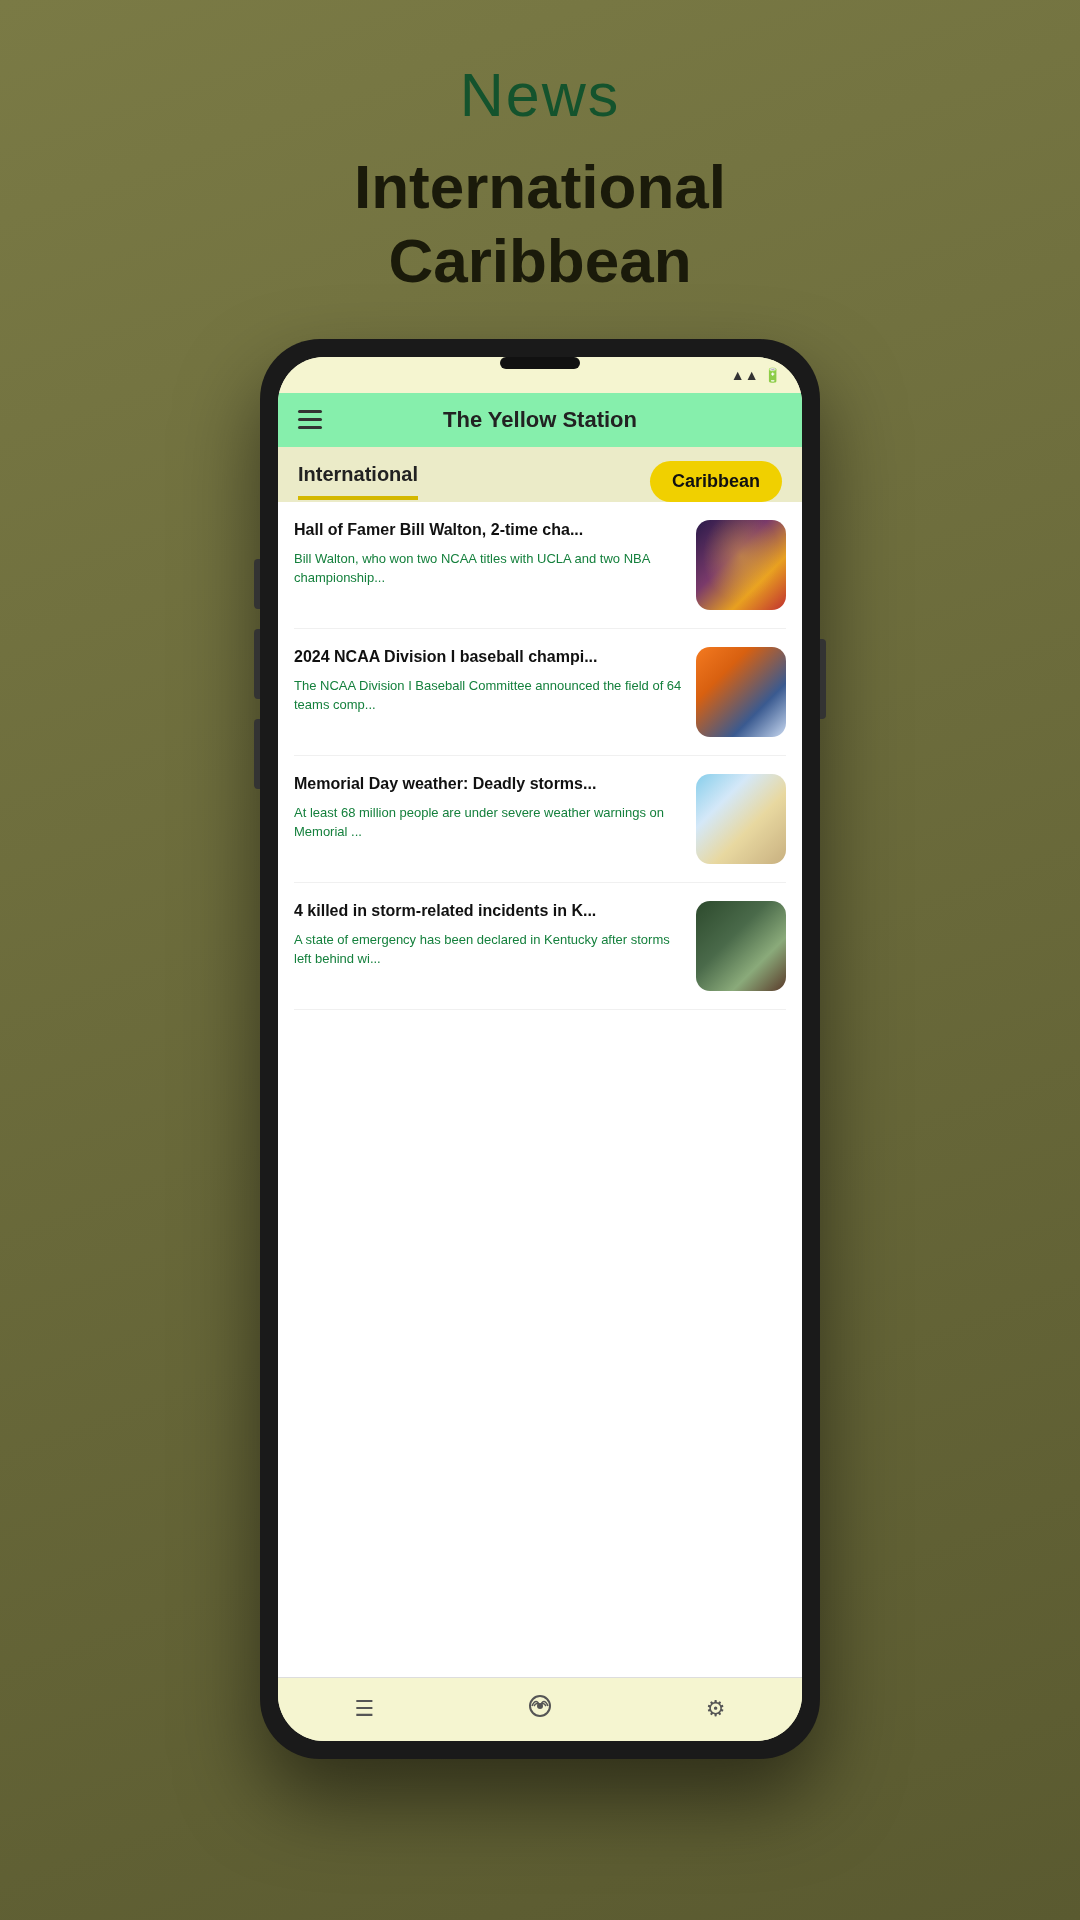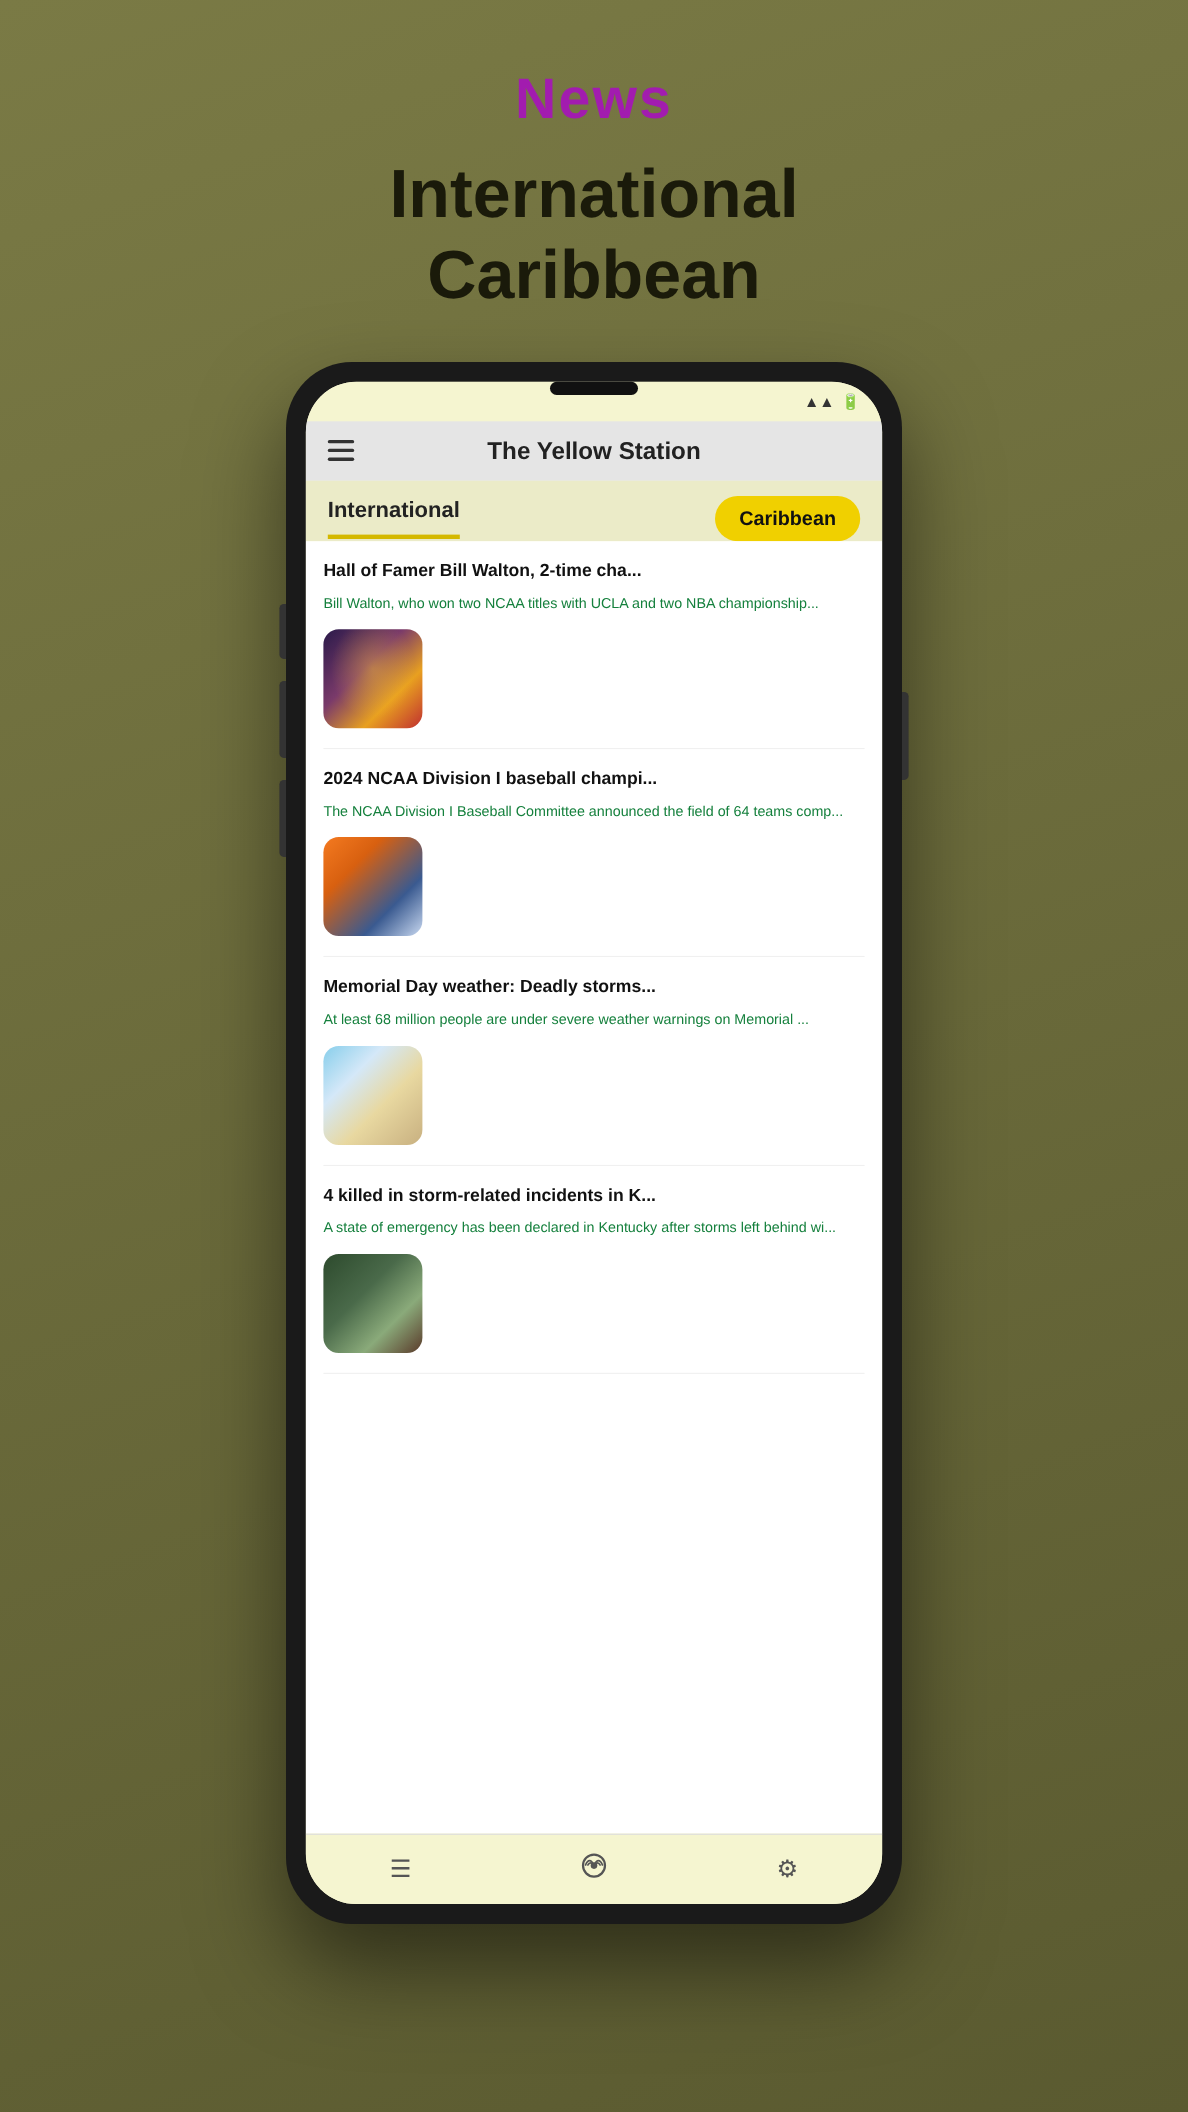--- a/index.html
+++ b/index.html
@@ -11,23 +11,23 @@
       background: linear-gradient(160deg, #7a7a45 0%, #5a5a30 100%);
       font-family: 'Arial', sans-serif;
       display: flex;
       flex-direction: column;
       align-items: center;
       overflow: hidden;
       position: relative;
     }
 
     .page-title {
-      color: #a21caf;
-      font-size: 52px;
-      font-weight: 700;
+      color: #14532d;
+      font-size: 61px;
+      font-weight: 400;
       margin-top: 60px;
       letter-spacing: 2px;
     }
 
     .page-subtitle {
       color: #1a1a0a;
       font-size: 62px;
       font-weight: 800;
       text-align: center;
       line-height: 1.2;
@@ -82,21 +82,21 @@
       gap: 6px;
       align-items: center;
     }
 
     .status-bar .signal-icons span {
       font-size: 14px;
       color: #333;
     }
 
     .app-header {
-      background: #e5e5e5;
+      background: #86efac;
       padding: 14px 20px;
       display: flex;
       align-items: center;
       justify-content: center;
       position: relative;
     }
 
     .hamburger-icon {
       position: absolute;
       left: 20px;
@@ -154,21 +154,20 @@
       padding: 0 16px;
     }
 
     .news-item {
       display: flex;
       align-items: flex-start;
       padding: 18px 0;
       border-bottom: 1px solid #f0f0f0;
       gap: 14px;
       cursor: pointer;
-      flex-direction: column;
     }
 
     .news-text {
       flex: 1;
     }
 
     .news-headline {
       font-size: 16px;
       font-weight: 700;
       color: #111;

